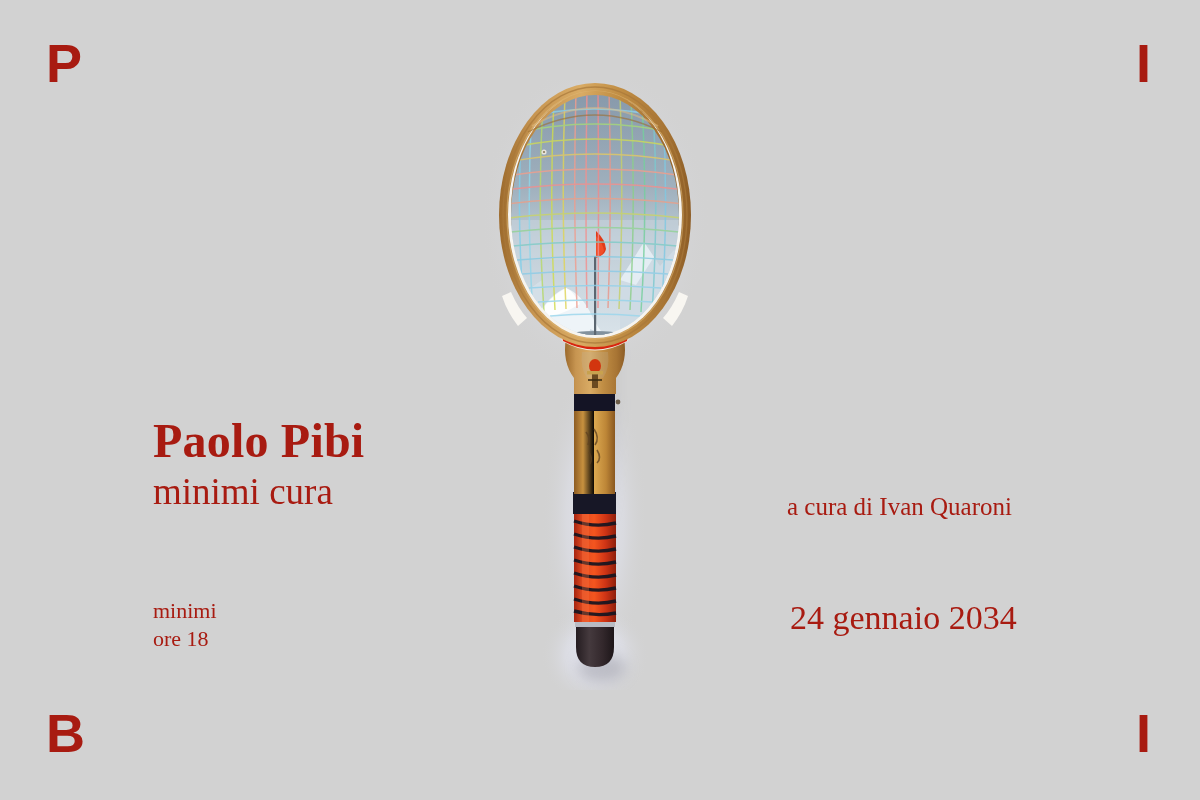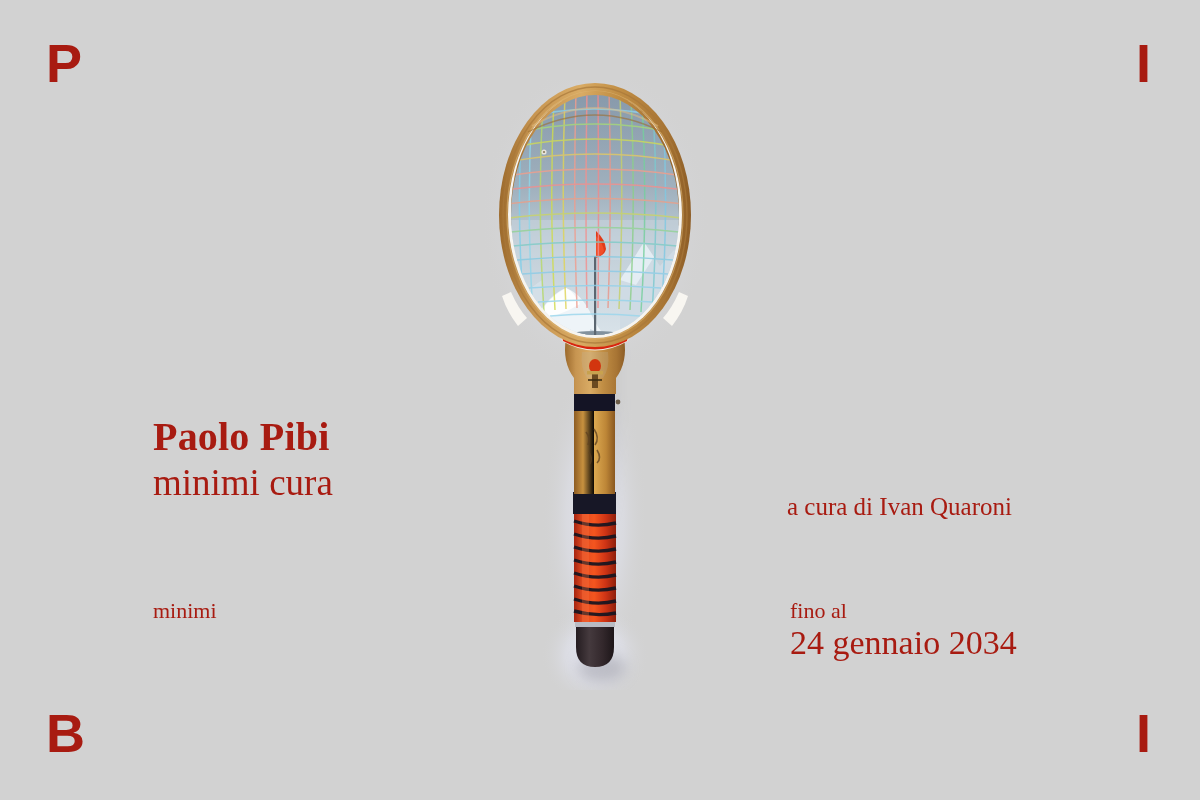--- a/index.html
+++ b/index.html
@@ -32,21 +32,21 @@
   .corner-bl { left: 46px;  top: 706px; }
   .corner-br { left: 1136px; top: 706px; }
 
   
   .artist-block {
     position: absolute;
     left: 153px;
     top: 415px;
   }
   .artist-name {
-    font-size: 40px;
+    font-size: 48px;
     font-weight: 700;
     line-height: 1.08;
     letter-spacing: 0.2px;
     white-space: nowrap;
   }
   .artist-subtitle {
     font-size: 37px;
     font-weight: 400;
     line-height: 1.12;
     margin-top: 4px;
@@ -329,20 +329,20 @@
 
   <div class="artist-block">
     <div class="artist-name">Paolo Pibi</div>
     <div class="artist-subtitle">minimi cura</div>
   </div>
 
   <div class="curator">a cura di Ivan Quaroni</div>
 
   <div class="dates-left">
     <div class="date-label">minimi</div>
+    <div class="date-time">ore 18</div>
   </div>
 
   <div class="dates-right">
-    <div class="date-label">fino al</div>
     <div class="date-main">24 gennaio 2034</div>
   </div>
 
 </div>
 
 </body></html>

